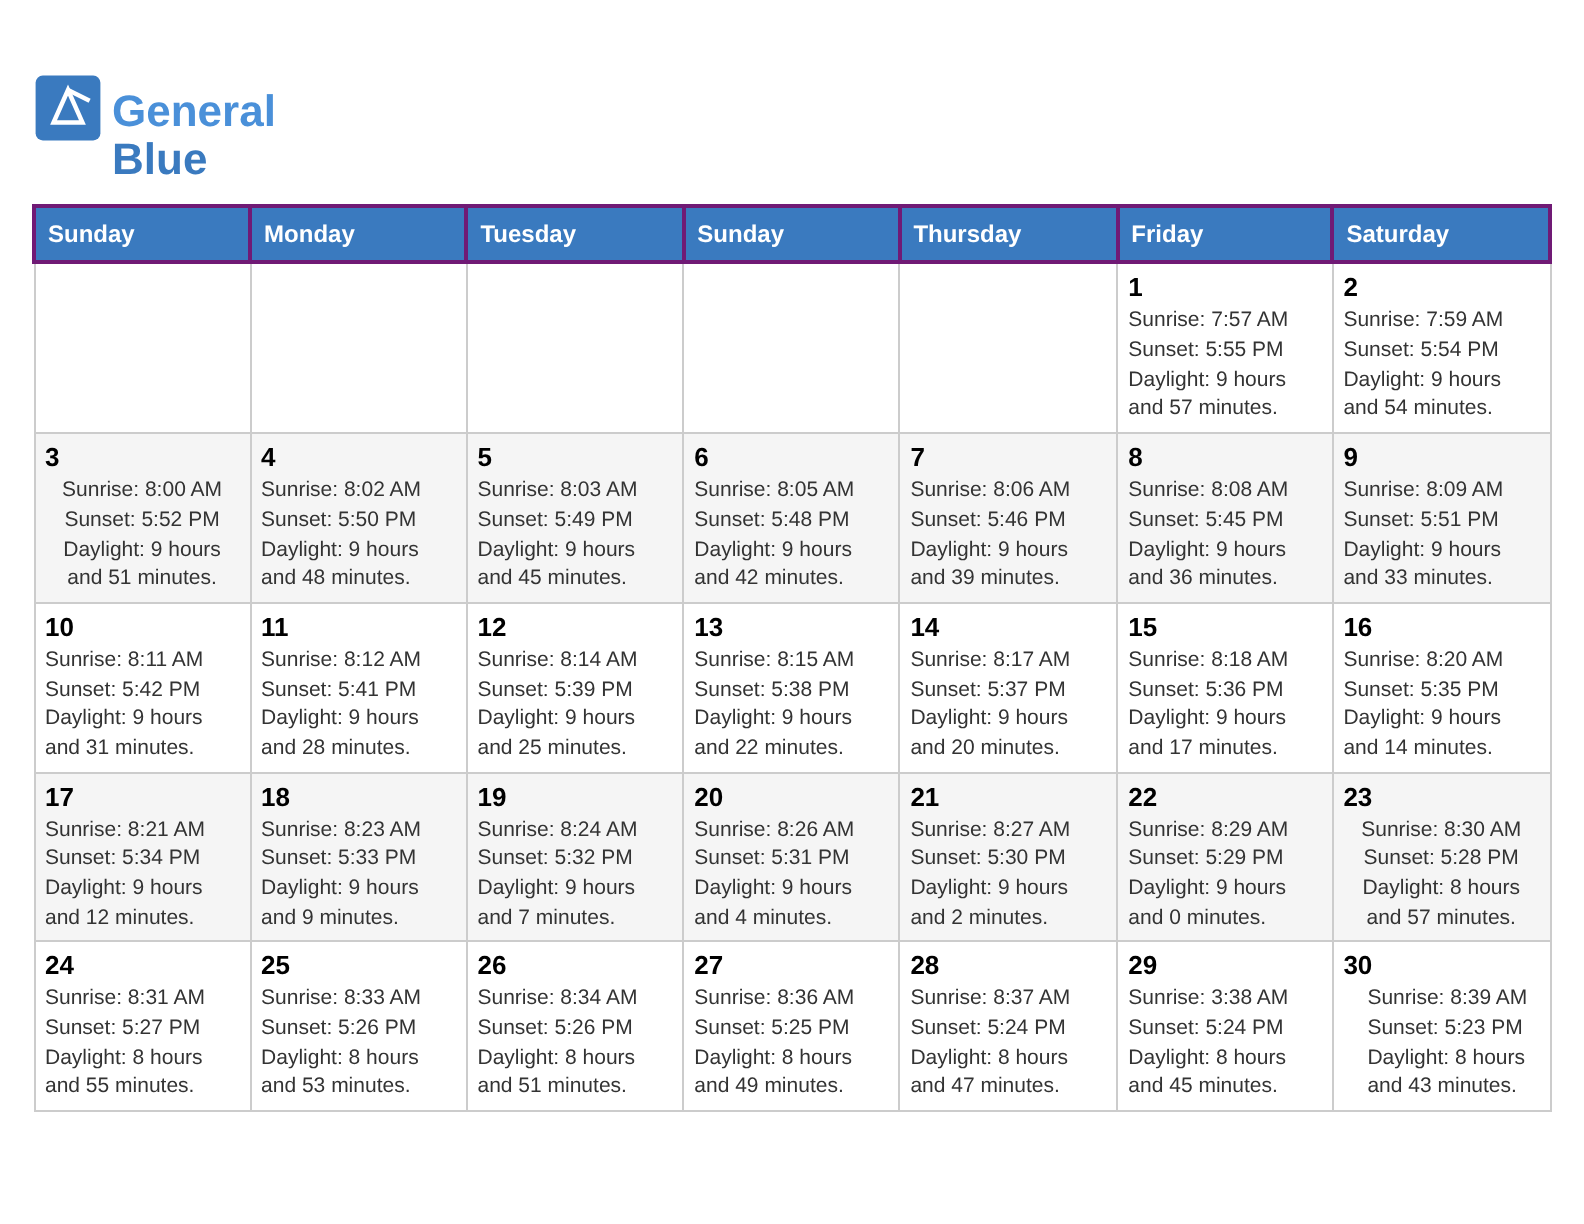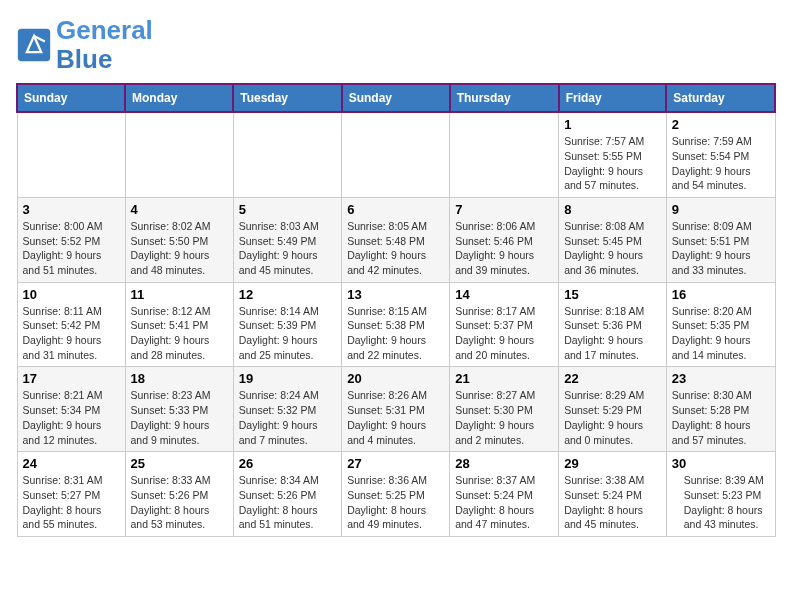--- a/index.html
+++ b/index.html
@@ -14,24 +14,25 @@
       display: flex;
       align-items: flex-start;
       justify-content: space-between;
       margin-bottom: 10px;
     }
     .logo {
       display: flex;
       align-items: center;
     }
     .logo-text {
-      font-size: 26px;
+      font-size: 22px;
       font-weight: bold;
       color: #333;
       line-height: 1.1;
+      margin-top: 28px;
     }
     .logo-text span {
       color: #4a90d9;
     }
     .logo-icon {
       width: 36px;
       height: 36px;
       margin-right: 4px;
     }
     .title-block {
@@ -135,21 +136,21 @@
         <td>
           <span class="day-num">2</span>
           <div class="day-info" style="white-space: pre-line;">Sunrise: 7:59 AM
 Sunset: 5:54 PM
 Daylight: 9 hours and 54 minutes.</div>
         </td>
       </tr>
       <tr>
         <td>
           <span class="day-num">3</span>
-          <div class="day-info" style="white-space: pre-line;">Sunrise: 8:00 AM
+          <div class="day-info" style="white-space: pre-line; text-align: center;">Sunrise: 8:00 AM
 Sunset: 5:52 PM
 Daylight: 9 hours and 51 minutes.</div>
         </td>
         <td>
           <span class="day-num">4</span>
           <div class="day-info" style="white-space: pre-line;">Sunrise: 8:02 AM
 Sunset: 5:50 PM
 Daylight: 9 hours and 48 minutes.</div>
         </td>
         <td>
@@ -259,21 +260,21 @@
 Daylight: 9 hours and 2 minutes.</div>
         </td>
         <td>
           <span class="day-num">22</span>
           <div class="day-info" style="white-space: pre-line;">Sunrise: 8:29 AM
 Sunset: 5:29 PM
 Daylight: 9 hours and 0 minutes.</div>
         </td>
         <td>
           <span class="day-num">23</span>
-          <div class="day-info" style="white-space: pre-line;">Sunrise: 8:30 AM
+          <div class="day-info" style="white-space: pre-line; text-align: center;">Sunrise: 8:30 AM
 Sunset: 5:28 PM
 Daylight: 8 hours and 57 minutes.</div>
         </td>
       </tr>
       <tr>
         <td>
           <span class="day-num">24</span>
           <div class="day-info" style="white-space: pre-line;">Sunrise: 8:31 AM
 Sunset: 5:27 PM
 Daylight: 8 hours and 55 minutes.</div>

